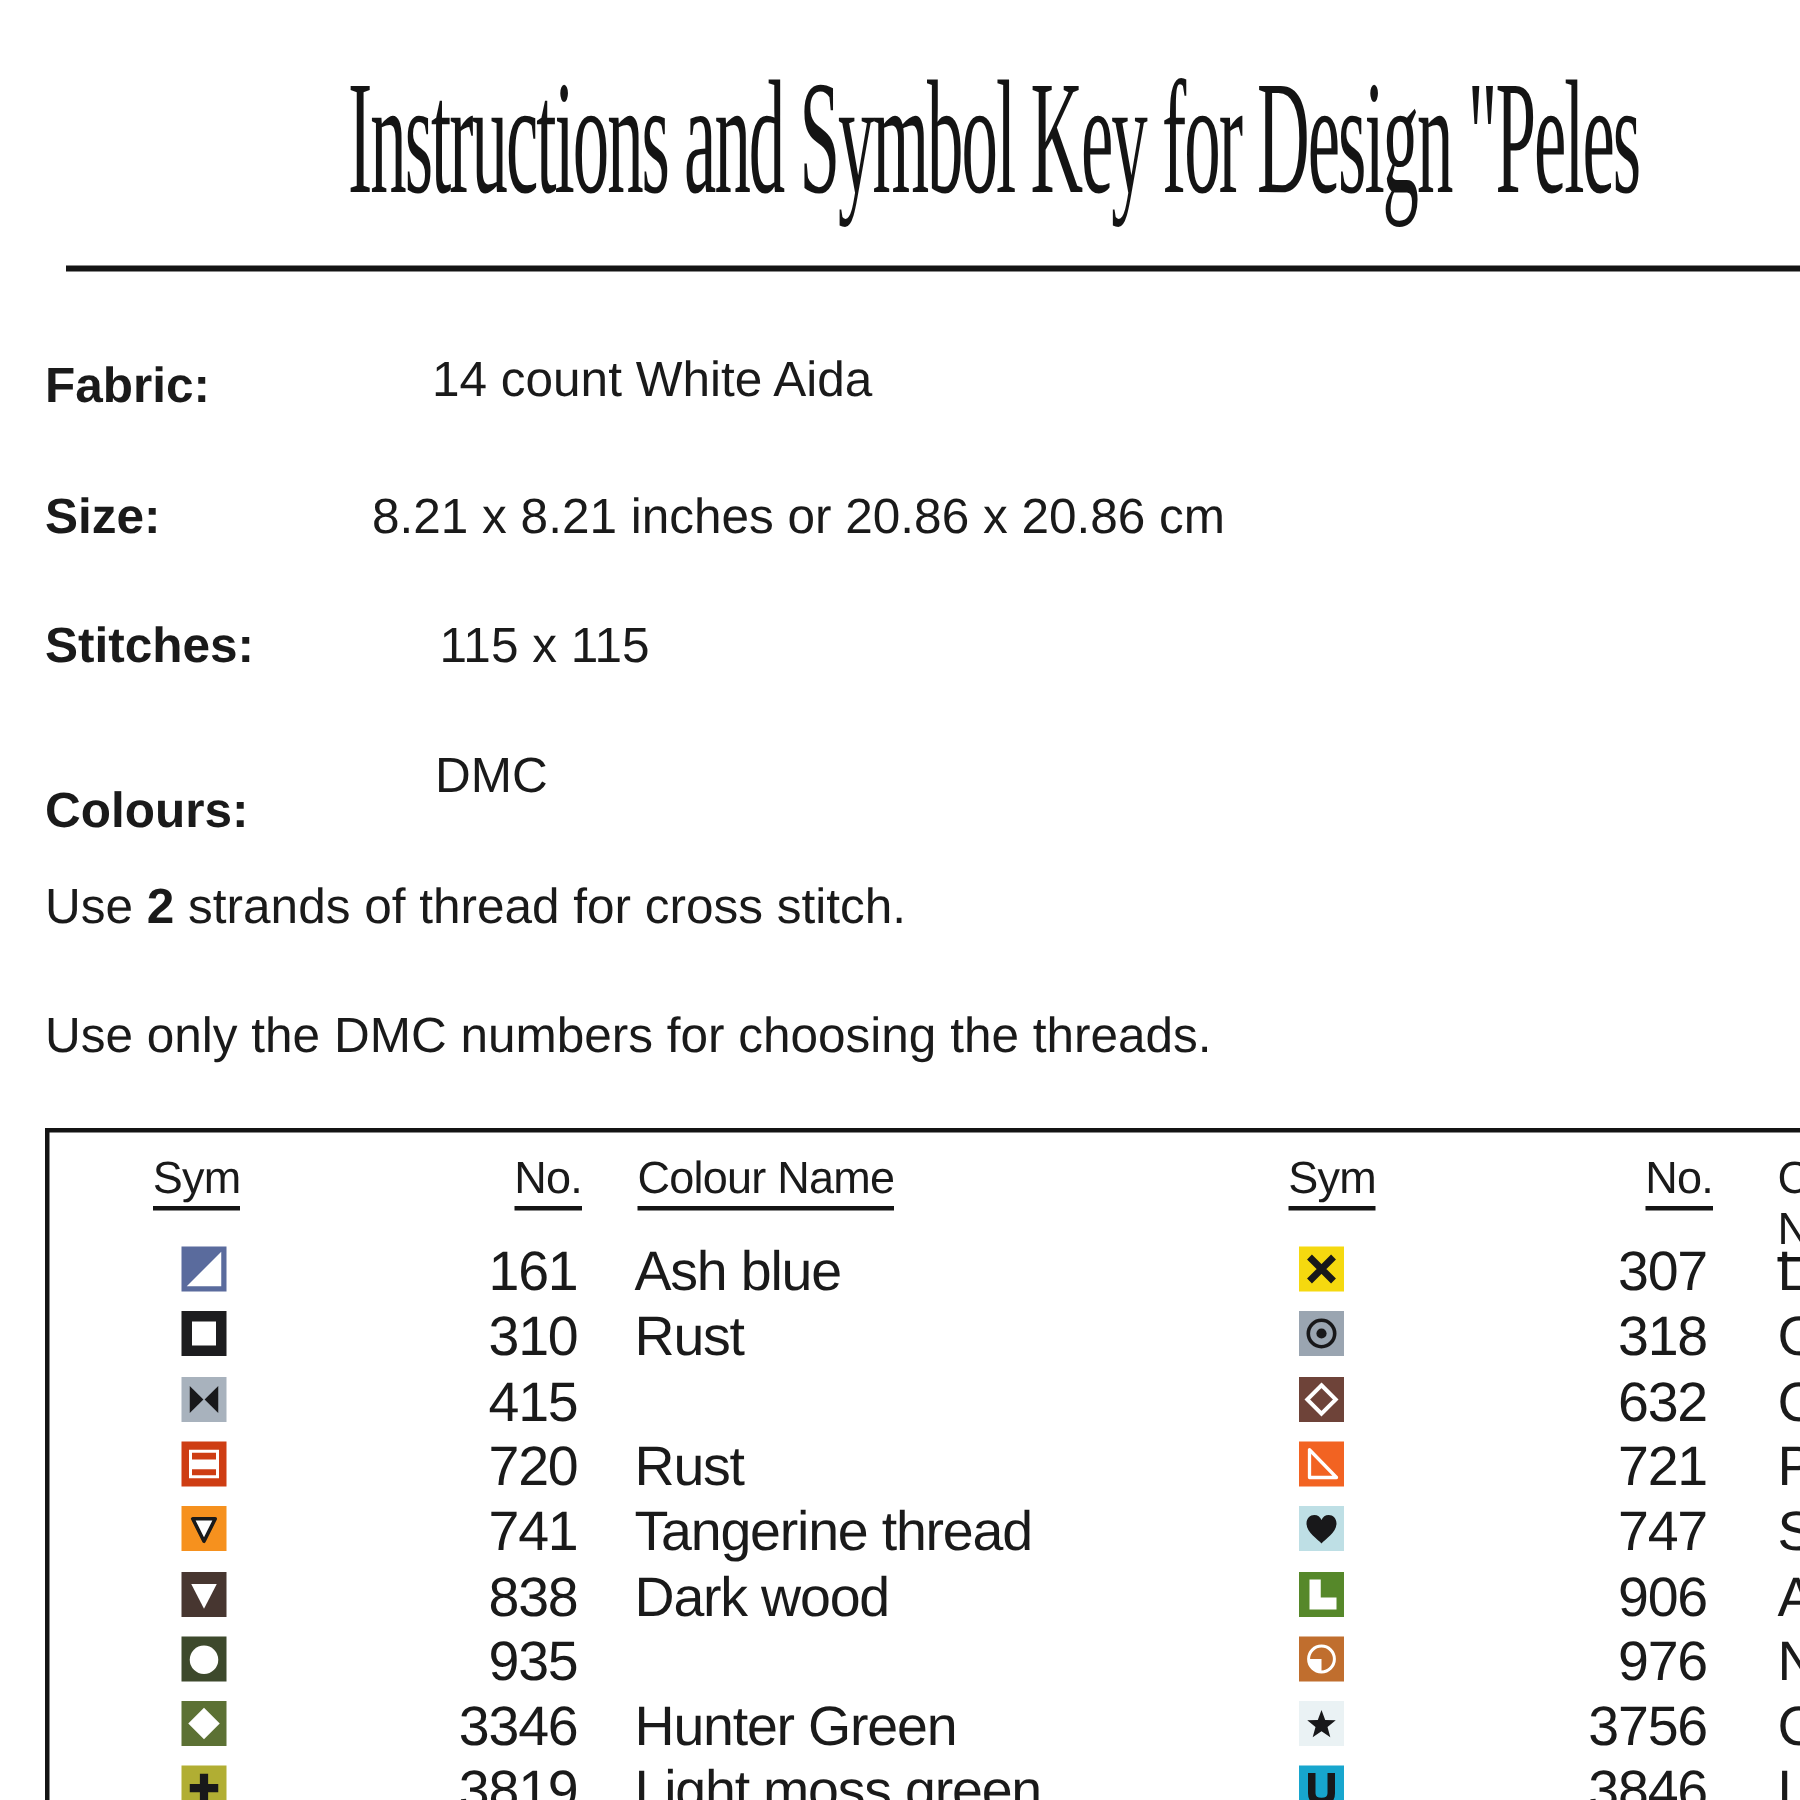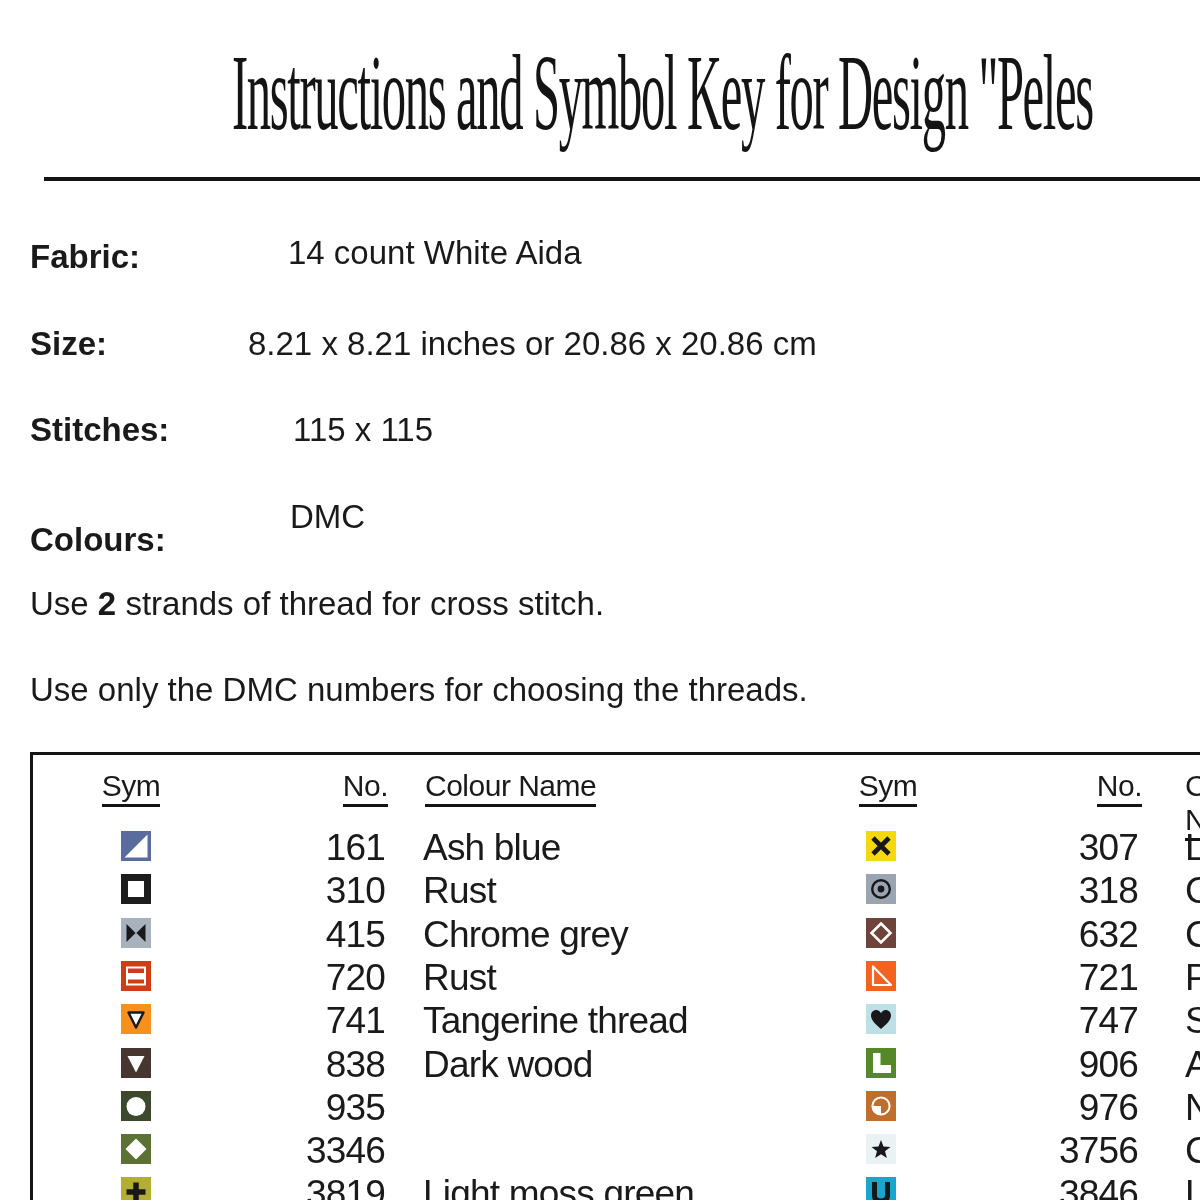--- a/index.html
+++ b/index.html
@@ -82,21 +82,20 @@
   <div class="num l" style="top:872px">310</div>
   <div class="nm l" style="top:872px">Rust</div>
 
   <div class="sq l" style="top: 918px; background-color: rgb(168, 178, 189); color: rgb(24, 24, 26);">
     <svg viewBox="0 0 30 30">
         <path d="M5.5 6 L14.6 15 L5.5 24 Z" fill="currentColor"></path>
         <path d="M24.5 6 L15.4 15 L24.5 24 Z" fill="currentColor"></path>
       </svg>
     </div>
   <div class="num l" style="top:916px">415</div>
-  <div class="nm l" style="top:916px">Chrome grey</div>
 
   <div class="sq l" style="top: 961px; background-color: rgb(206, 61, 19); color: rgb(255, 255, 255);">
     <svg viewBox="0 0 30 30">
         <rect x="6" y="6.5" width="18" height="17" fill="none" stroke="currentColor" stroke-width="2"></rect>
         <rect x="6" y="12" width="18" height="6.5" fill="currentColor"></rect>
       </svg>
     </div>
   <div class="num l" style="top:959px">720</div>
   <div class="nm l" style="top:959px">Rust</div>
 
@@ -122,20 +121,21 @@
       </svg>
     </div>
   <div class="num l" style="top:1089px">935</div>
 
   <div class="sq l" style="top: 1134px; background-color: rgb(92, 113, 52); color: rgb(255, 255, 255);">
     <svg viewBox="0 0 30 30">
         <path d="M15 4.5 L25.5 15 L15 25.5 L4.5 15 Z" fill="currentColor"></path>
       </svg>
     </div>
   <div class="num l" style="top:1132px">3346</div>
+  <div class="nm l" style="top:1132px">Hunter Green</div>
 
   <div class="sq l" style="top: 1177px; background-color: rgb(177, 174, 51); color: rgb(24, 24, 26);">
     <svg viewBox="0 0 30 30">
         <path d="M15 5.5 L15 24.5 M5.5 15 L24.5 15" stroke="currentColor" stroke-width="5.5"></path>
       </svg>
     </div>
   <div class="num l" style="top:1175px">3819</div>
   <div class="nm l" style="top:1175px">Light moss green</div>
 
   <div class="sq r" style="top: 831px; background-color: rgb(245, 217, 15); color: rgb(24, 24, 26);">

